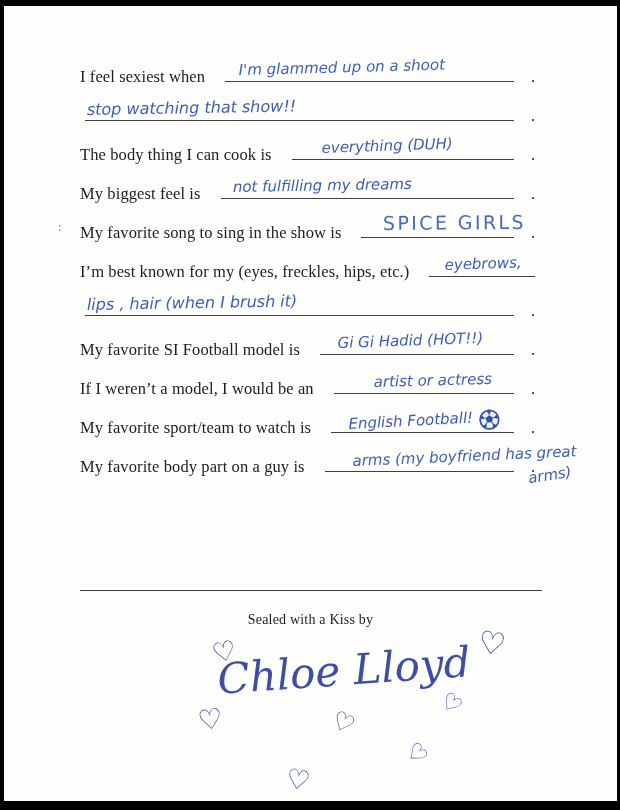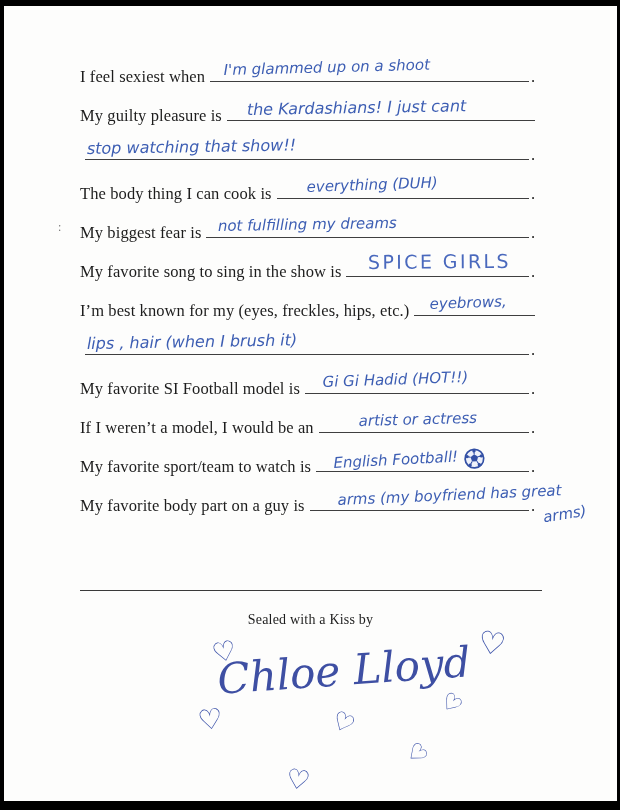--- a/index.html
+++ b/index.html
@@ -21,20 +21,21 @@
     overflow:hidden;
     font-family:"Liberation Serif", serif;
     color:var(--printed);
   }
   .sheet{position:absolute;left:76px;right:82px;top:54px;}
   .q-row{
     display:flex;align-items:baseline;
     height:21px;margin-bottom:18px;
     font-size:16.5px;line-height:21px;
     white-space:nowrap;
+    gap:15px;
   }
   .prompt{white-space:nowrap;letter-spacing:.1px;}
   .blank{
     flex:1 1 auto;position:relative;
     border-bottom:1px solid var(--line);
     height:100%;margin-left:5px;min-width:40px;
   }
   .period{margin-left:2px;}
   .hw{
     position:absolute;left:14px;bottom:0;
@@ -114,44 +115,38 @@
   <div class="sheet">
 
     <div class="q-row row-1">
       <span class="prompt">I feel sexiest when</span>
       <span class="blank">
         <span class="hw">I'm glammed up on a shoot</span>
       </span>
       <span class="period">.</span>
     </div>
 
-    <div class="q-row row-2">
-      <span class="prompt">My guilty pleasure is</span>
-      <span class="blank">
-        <span class="hw">the Kardashians! I just cant</span>
-      </span>
-    </div>
 
     <div class="q-row row-3">
       <span class="blank">
         <span class="hw">stop watching that show!!</span>
       </span>
       <span class="period">.</span>
     </div>
 
     <div class="q-row row-4">
       <span class="prompt">The body thing I can cook is</span>
       <span class="blank">
         <span class="hw">everything (DUH)</span>
       </span>
       <span class="period">.</span>
     </div>
 
     <div class="q-row row-5">
-      <span class="prompt">My biggest fear is</span>
+      <span class="prompt">My biggest feel is</span>
       <span class="blank">
         <span class="hw">not fulfilling my dreams</span>
       </span>
       <span class="period">.</span>
     </div>
 
     <div class="q-row row-6">
       <span class="prompt">My favorite song to sing in the show is</span>
       <span class="blank">
         <span class="hw">SPICE GIRLS</span>

